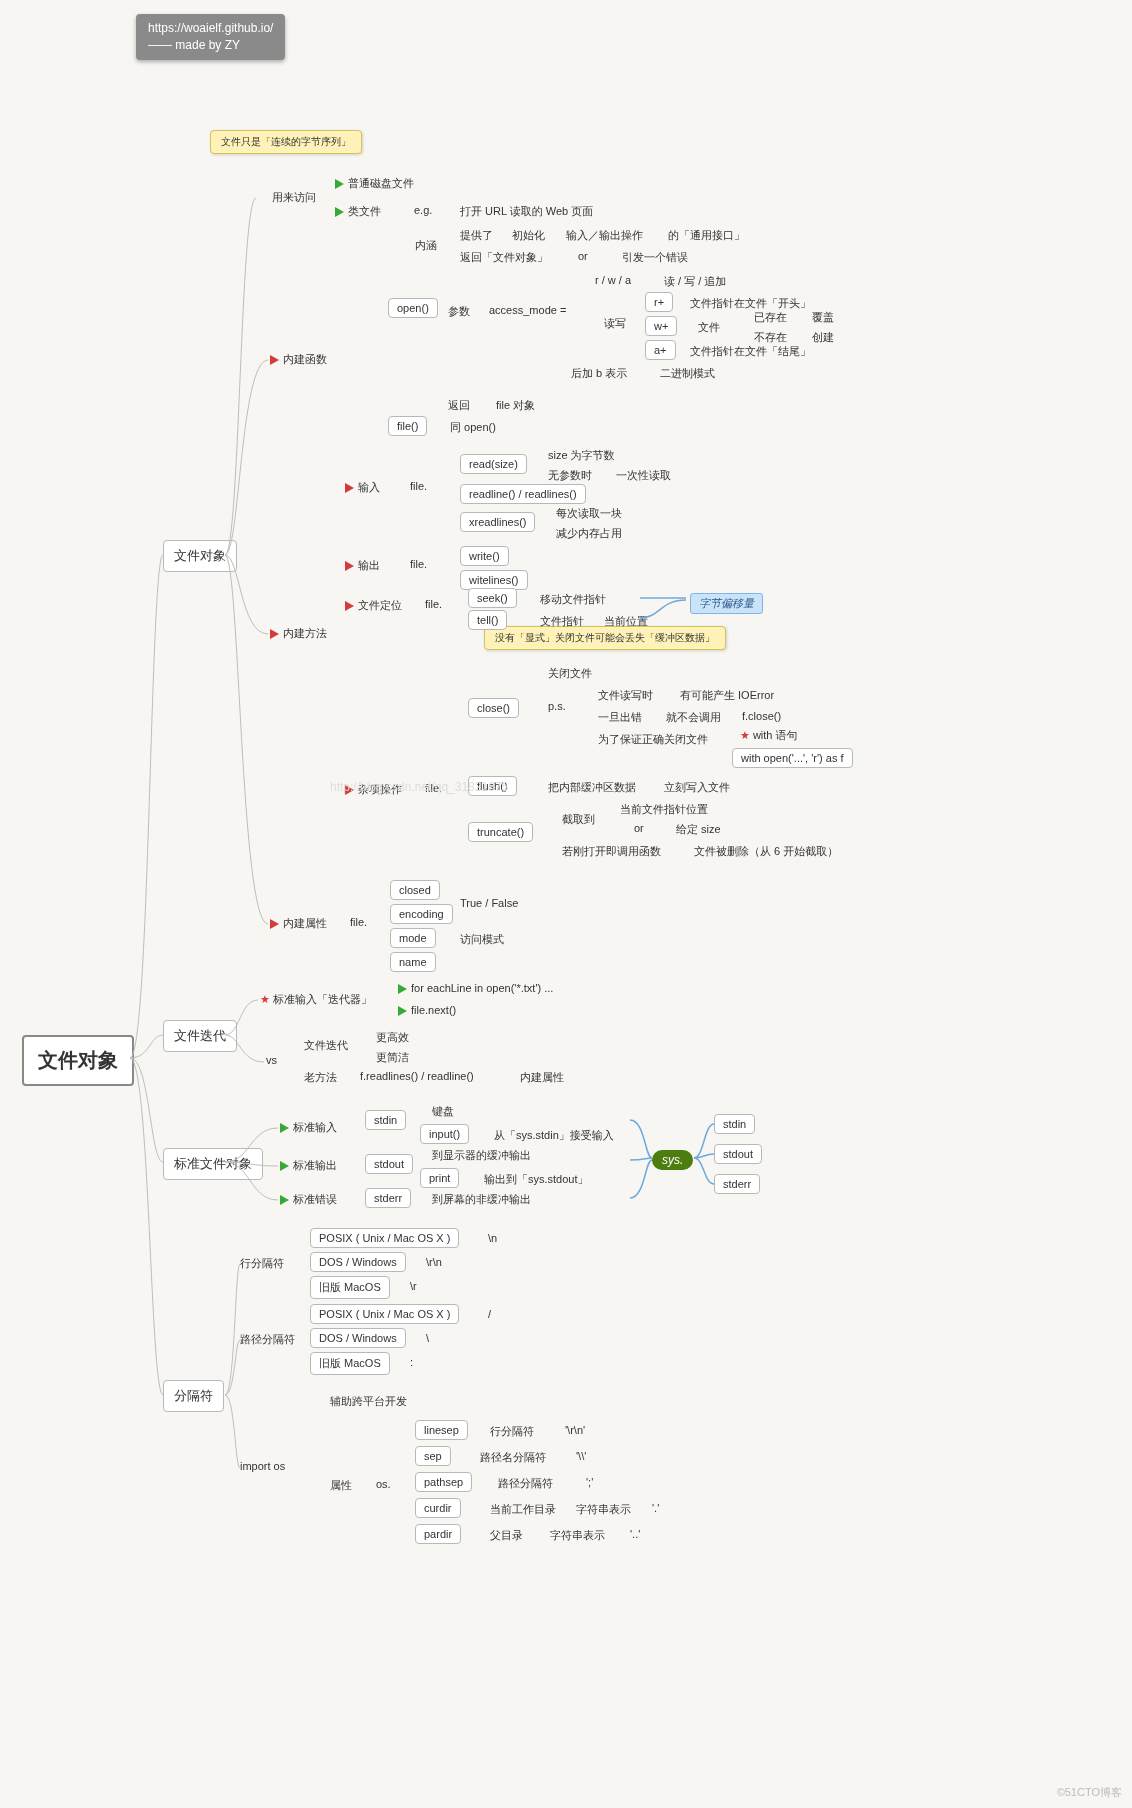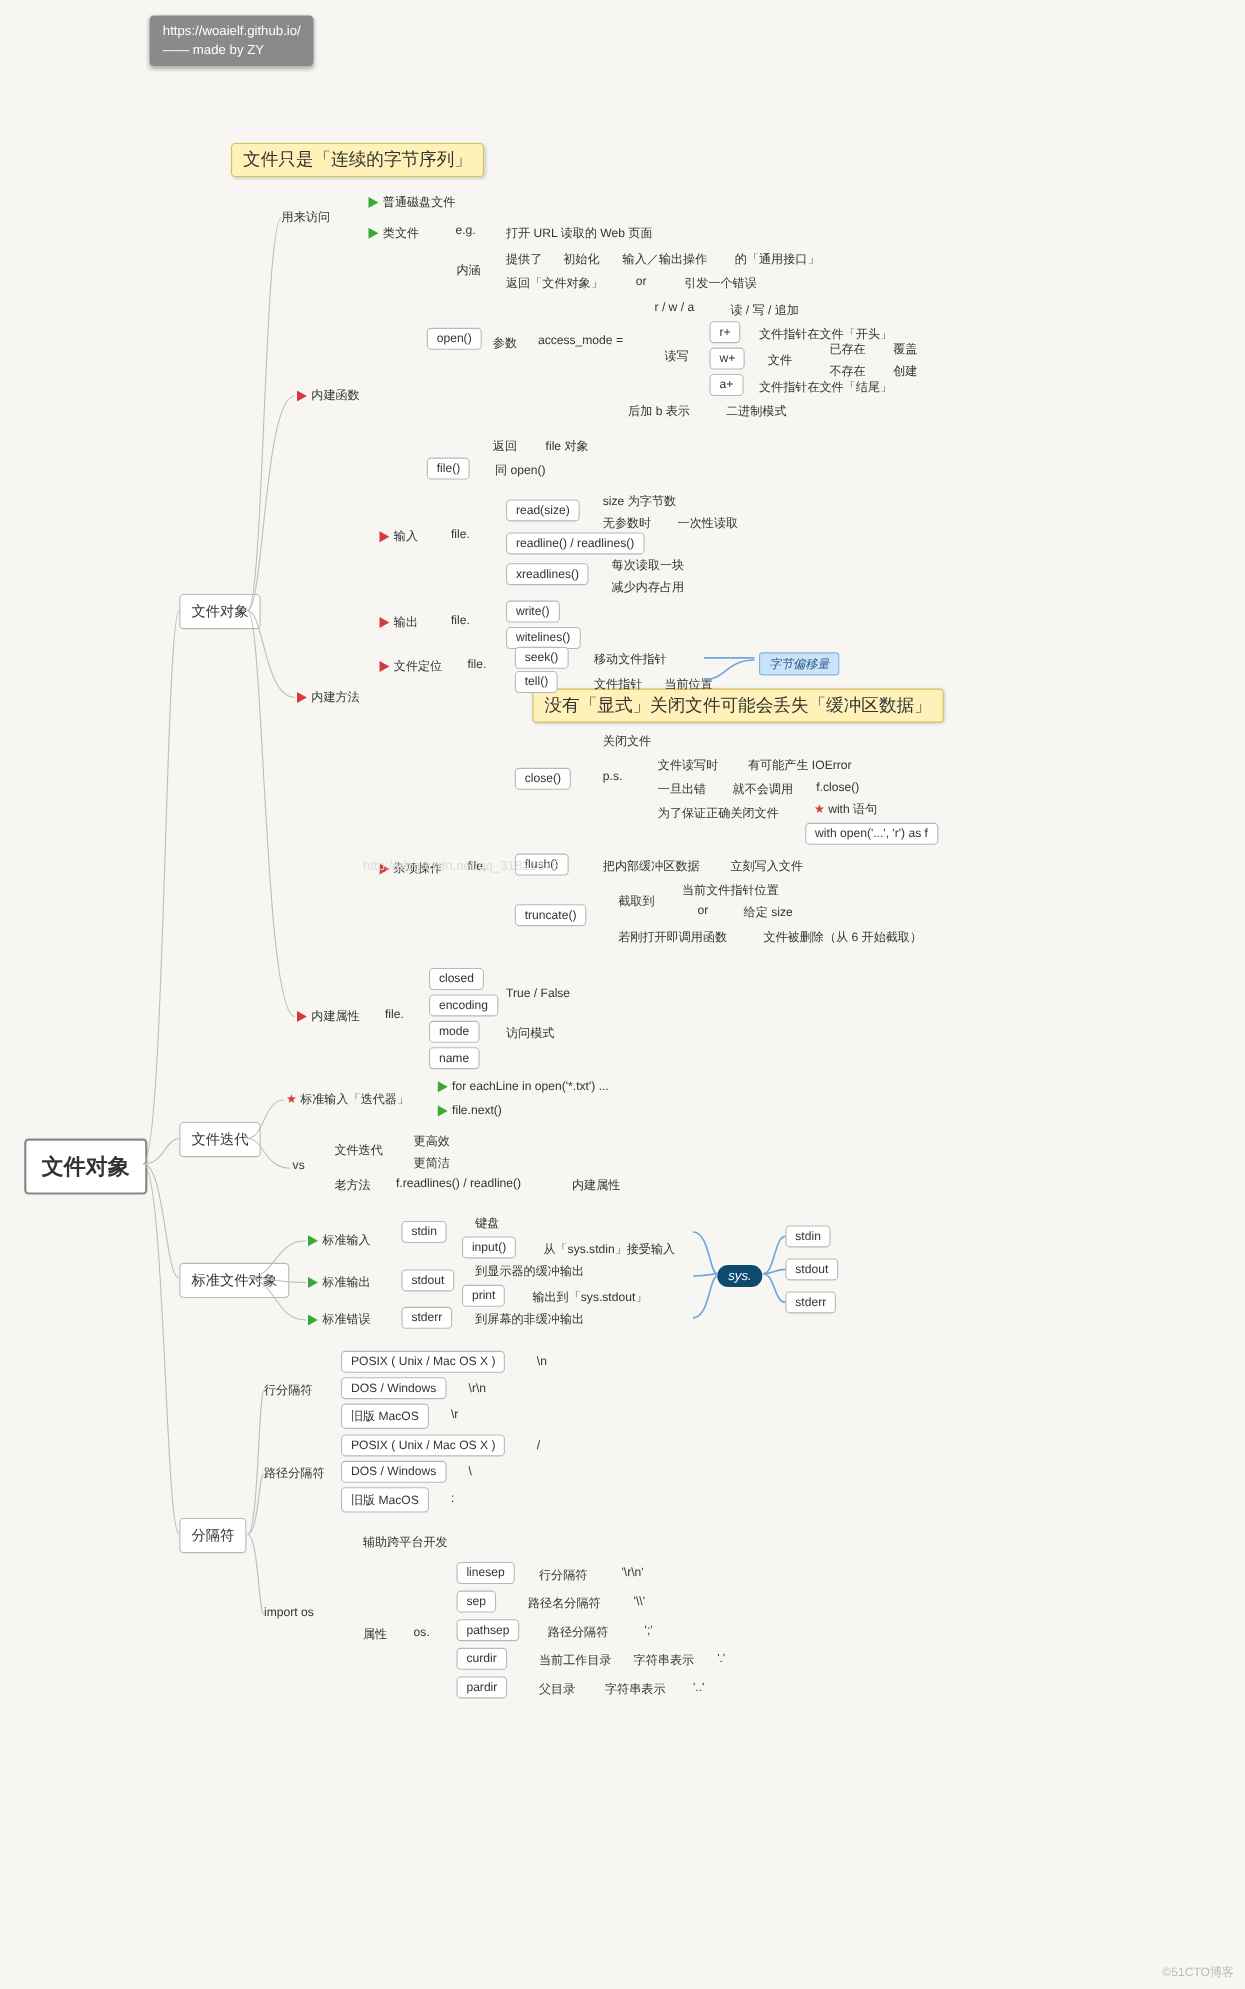--- a/index.html
+++ b/index.html
@@ -3,23 +3,23 @@
 <meta charset="utf-8">
 <style>
 body{margin:0;background:#f7f6f2;font-family:"Microsoft YaHei",Arial,sans-serif;font-size:11px;color:#333;width:1132px}
 .canvas{position:relative;width:1132px;height:1808px}
 .box{position:absolute;border:1px solid #b8b8b8;border-radius:4px;padding:3px 8px;background:#fff;white-space:nowrap}
 .main{font-size:20px;font-weight:bold;padding:10px 14px;border-width:2px;border-color:#888}
 .cat{font-size:13px;padding:6px 10px}
 .txt{position:absolute;white-space:nowrap}
 .bold{font-weight:normal}
 .url{position:absolute;background:#8a8a8a;color:#fff;border-radius:4px;padding:6px 12px;font-size:12px;line-height:1.4;box-shadow:0 2px 4px rgba(0,0,0,.3)}
-.note{position:absolute;background:#fff2b8;border:1px solid #d4c25a;border-radius:4px;padding:4px 10px;font-size:16px;box-shadow:1px 1px 3px rgba(0,0,0,.15)}
+.note{position:absolute;background:#fff2b8;border:1px solid #d4c25a;border-radius:4px;padding:4px 10px;font-size:10px;box-shadow:1px 1px 3px rgba(0,0,0,.15)}
 .bluelab{position:absolute;background:#cbe3f9;border:1px solid #7fb4e6;border-radius:3px;padding:2px 8px;font-style:italic;color:#2a5a8a}
-.syslab{position:absolute;background:#0c4a6e;color:#fff;border-radius:10px;padding:3px 10px;font-style:italic;font-size:12px}
+.syslab{position:absolute;background:#4d7c0f;color:#fff;border-radius:10px;padding:3px 10px;font-style:italic;font-size:12px}
 svg{position:absolute;top:0;left:0;pointer-events:none}
 .wm{position:absolute;right:10px;bottom:8px;color:#bbb;font-size:11px}
 .wm2{position:absolute;color:#ddd;font-size:12px}
 .flag{display:inline-block;width:0;height:0;border-top:5px solid transparent;border-bottom:5px solid transparent;margin-right:4px;vertical-align:middle}
 .fg{border-left:9px solid #38a838}
 .fr{border-left:9px solid #d43c3c}
 .star{color:#d43c3c;margin-right:3px}
 </style>
 </head>
 <body>
@@ -29,21 +29,21 @@
 <div class="url" style="left:136px;top:14px"><span>https://woaielf.github.io/</span><br><span>—— made by ZY</span></div>
 
 <div class="box main" style="left:22px;top:1035px">文件对象</div>
 
 <div class="note" style="left:210px;top:130px">文件只是「连续的字节序列」</div>
 <div class="note" style="left:484px;top:626px">没有「显式」关闭文件可能会丢失「缓冲区数据」</div>
 <div class="bluelab" style="left:690px;top:593px">字节偏移量</div>
 
 <div class="box cat" style="left:163px;top:540px">文件对象</div>
 
-<div class="txt" style="left:256px;top:190px">用来访问</div>
+<div class="txt" style="left:272px;top:190px">用来访问</div>
 <div class="txt" style="left:335px;top:176px"><span class="flag fg"></span><span>普通磁盘文件</span></div>
 <div class="txt" style="left:335px;top:204px"><span class="flag fg"></span><span>类文件</span></div>
 <div class="txt" style="left:414px;top:204px">e.g.</div>
 <div class="txt" style="left:460px;top:204px">打开 URL 读取的 Web 页面</div>
 
 <div class="txt" style="left:270px;top:352px"><span class="flag fr"></span><span>内建函数</span></div>
 <div class="box" style="left:388px;top:298px">open()</div>
 <div class="txt" style="left:415px;top:238px">内涵</div>
 <div class="txt" style="left:460px;top:228px">提供了</div>
 <div class="txt" style="left:512px;top:228px">初始化</div>

